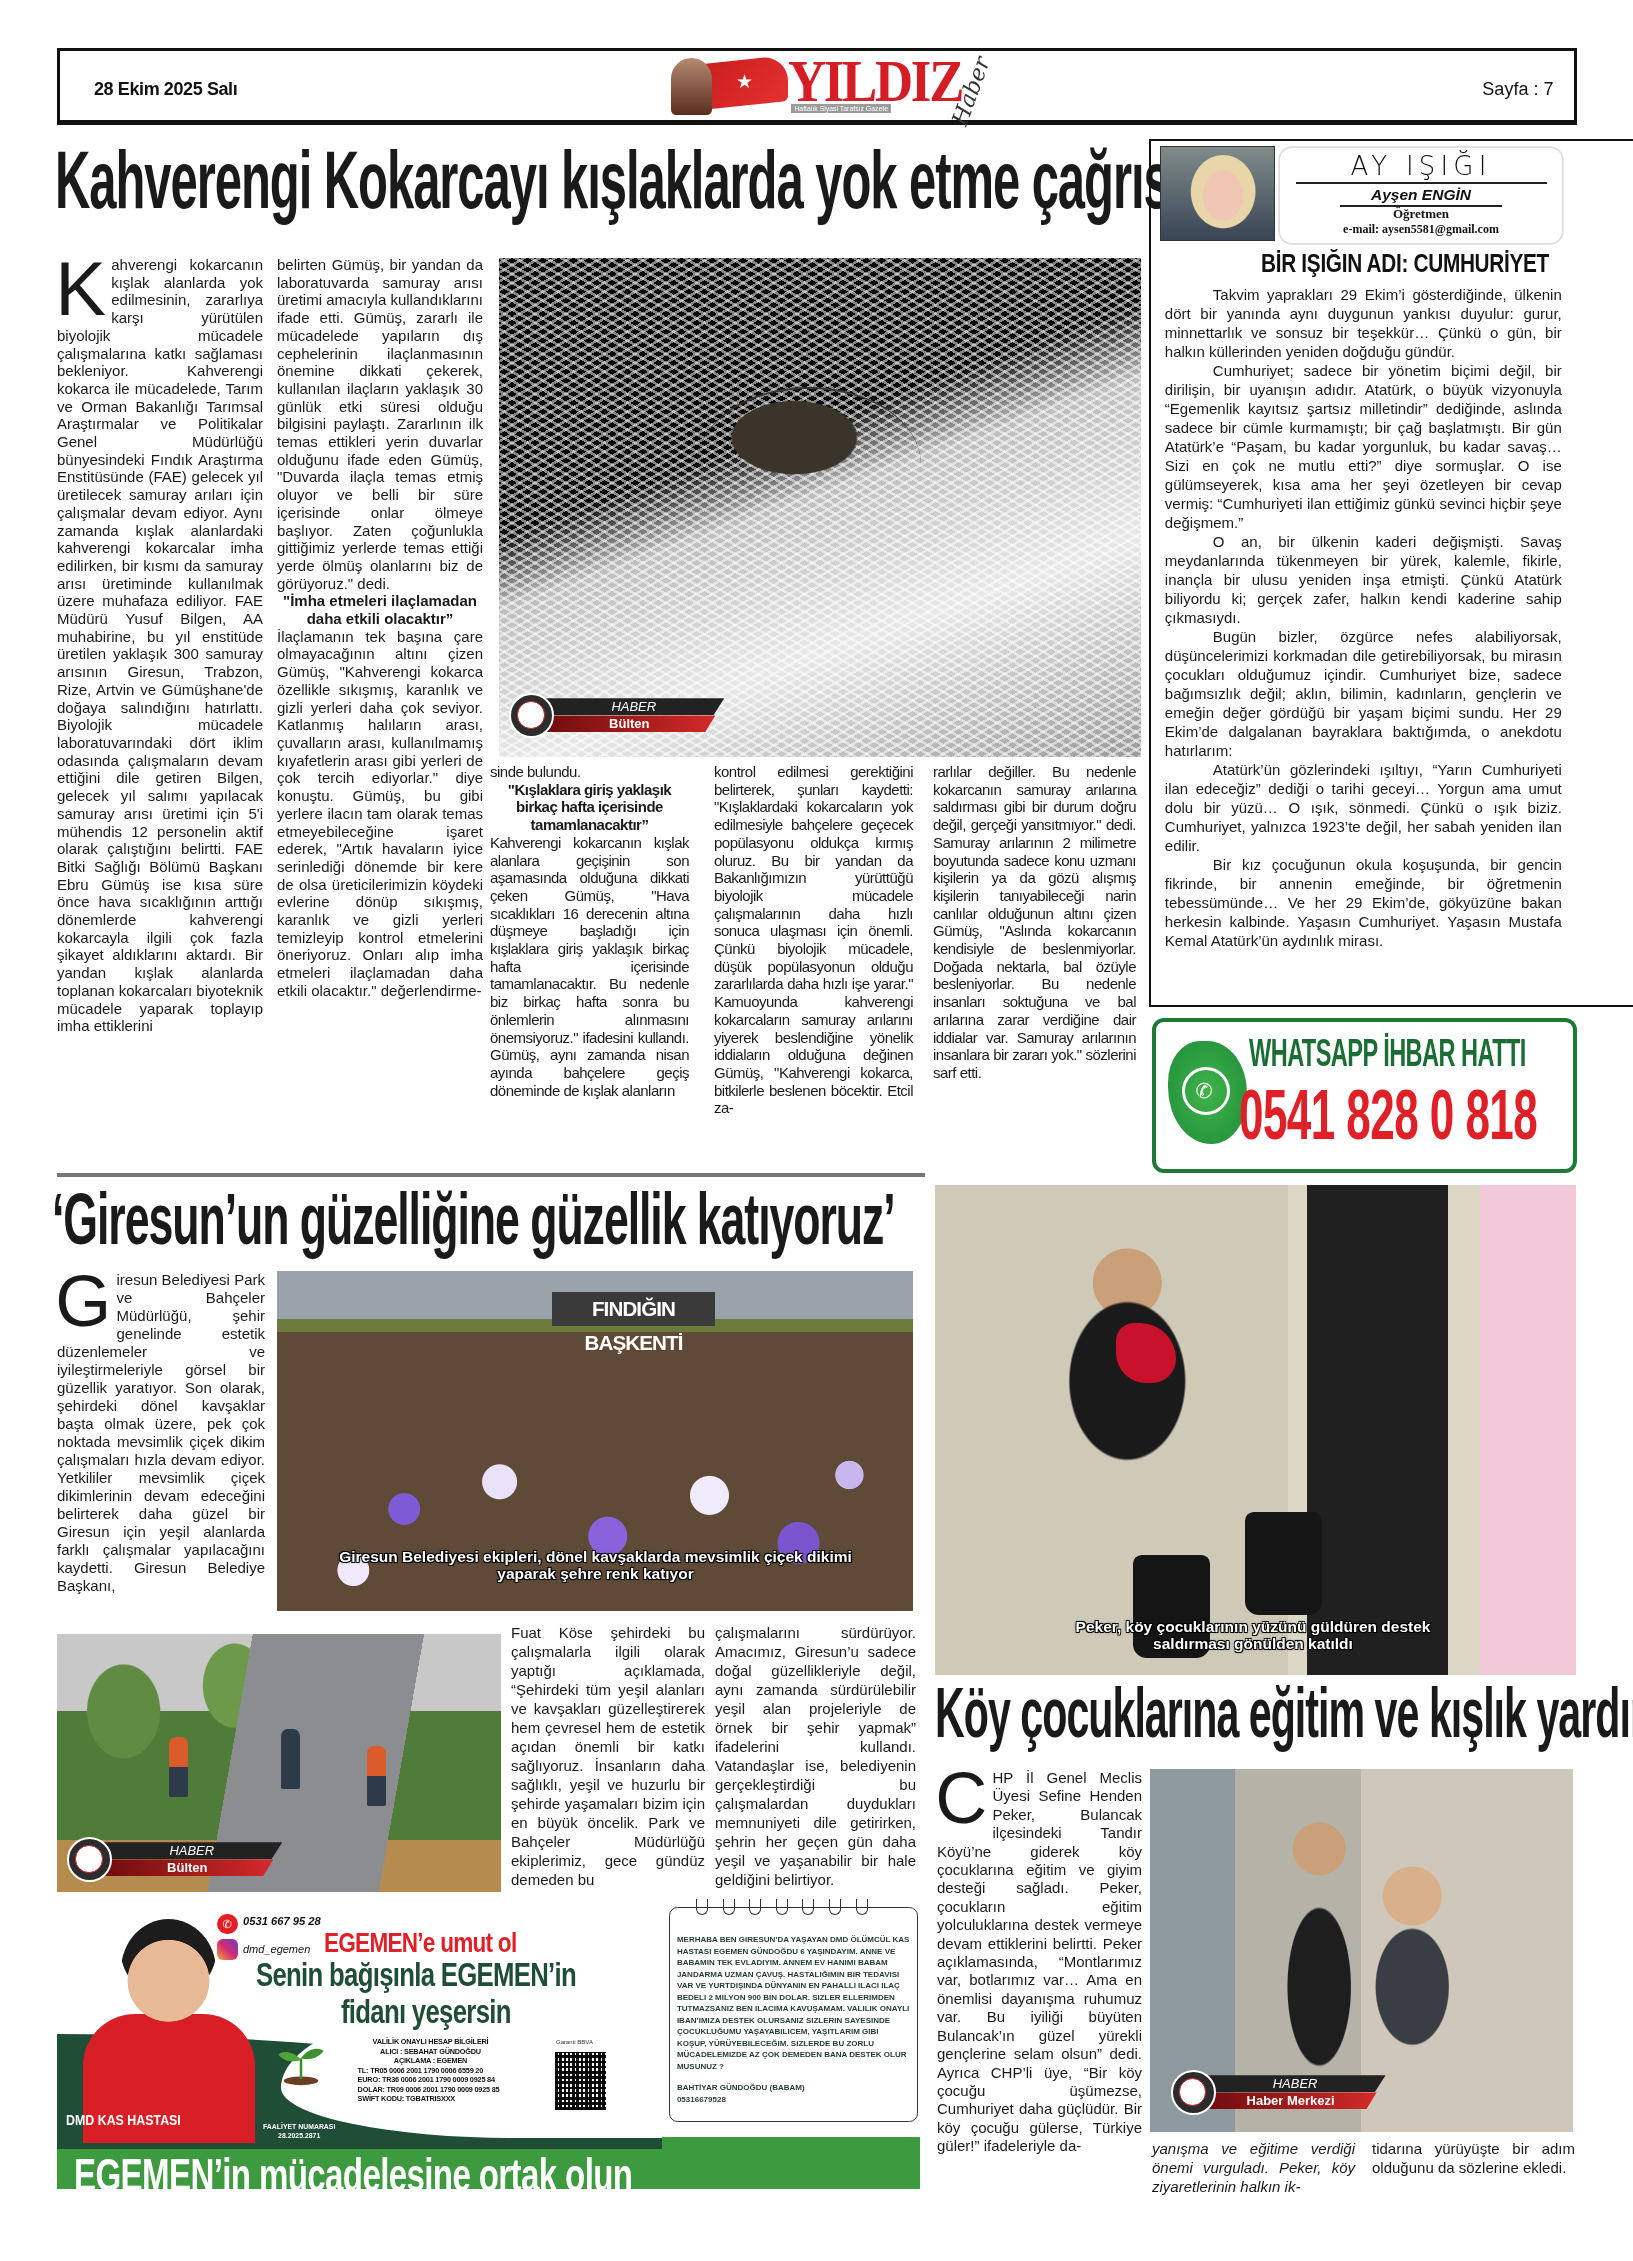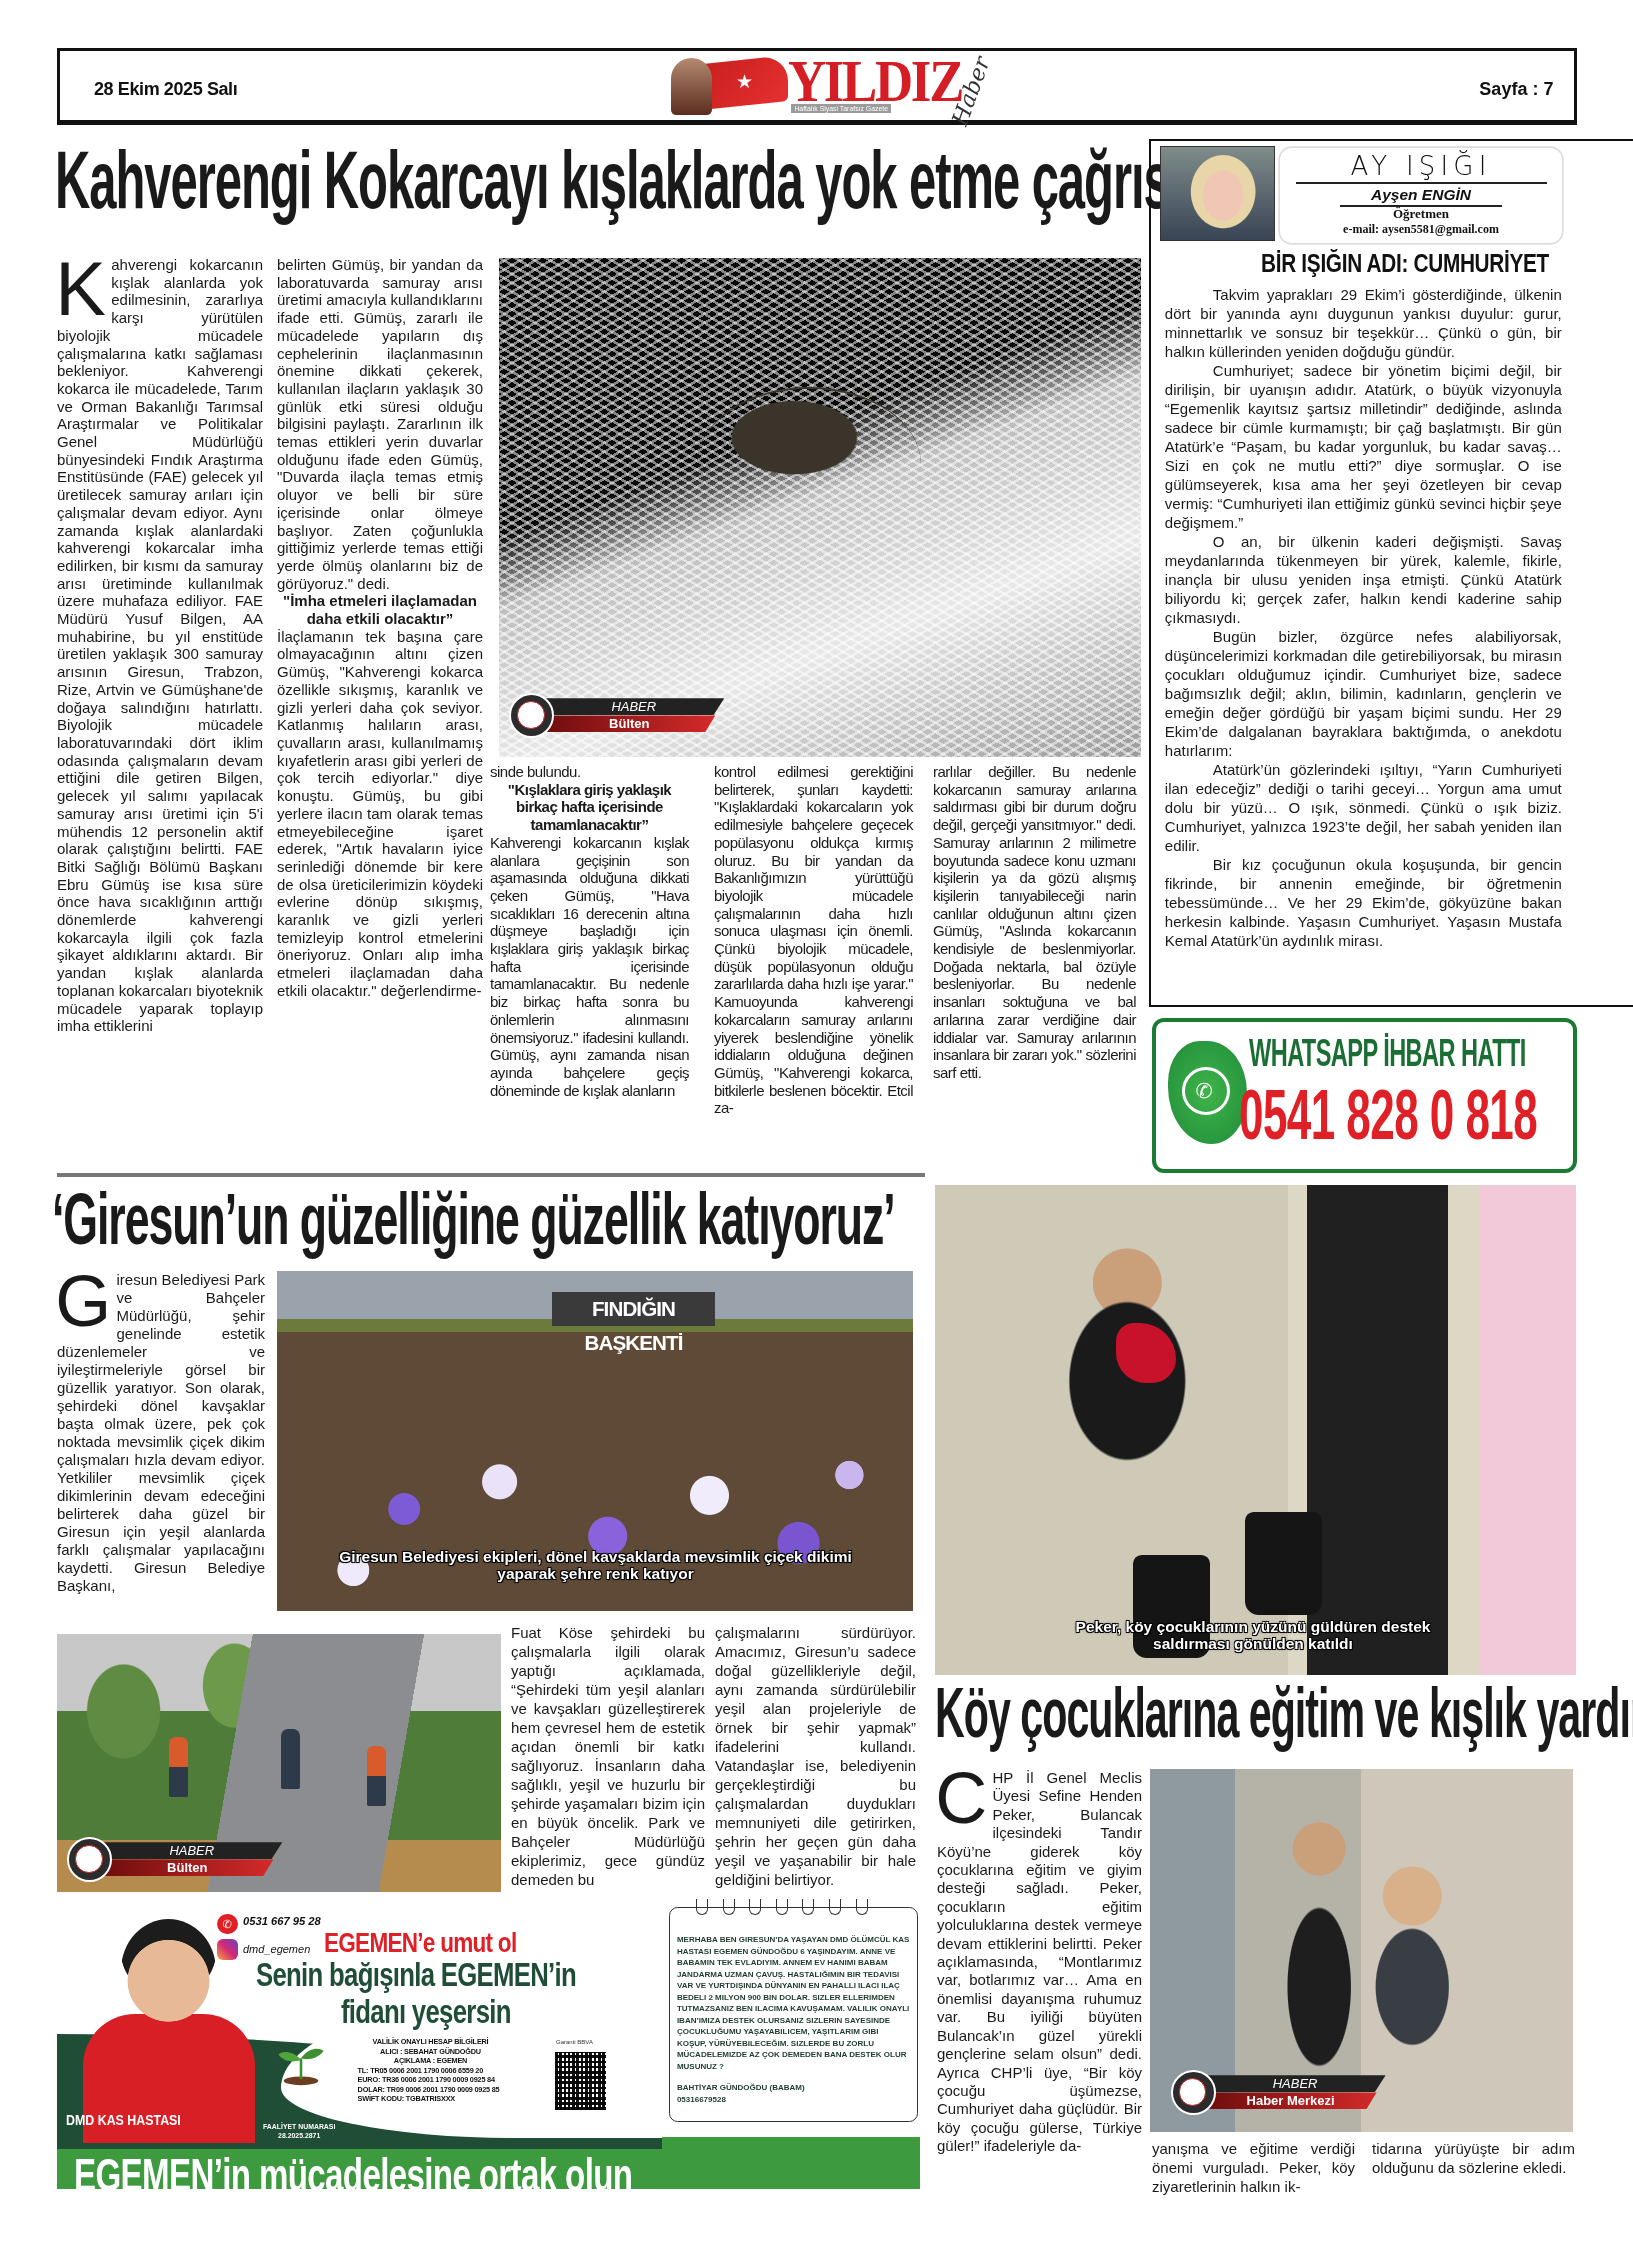--- a/index.html
+++ b/index.html
@@ -3,21 +3,21 @@
 <meta charset="utf-8">
 <style>
   * { box-sizing: border-box; margin: 0; padding: 0; }
   html, body { width: 1634px; height: 2261px; background: #ffffff; overflow: hidden; }
   body { position: relative; font-family: "Liberation Sans", sans-serif; color: #111; }
   .abs { position: absolute; }
 
   
   .masthead { left: 57px; top: 48px; width: 1520px; height: 77px; border: 3.4px solid #111; border-bottom-width: 5.2px; background: #fff; }
   .mast-date { left: 34px; top: 27.5px; font-size: 18px; font-weight: bold; letter-spacing: -0.4px; }
-  .mast-page { right: 20.6px; top: 27.5px; font-size: 18px; font-weight: bold; }
+  .mast-page { right: 20.6px; top: 27.5px; font-size: 18px; font-weight: normal; }
   .logo { left: 602px; top: 3.4px; width: 378px; height: 65px; }
   .logo-flag { left: 31px; top: 5.2px; width: 95px; height: 46px; background: linear-gradient(135deg, #c81e1e, #e53030); border-radius: 5.2px 26px 5.2px 20.6px; transform: skewY(-6deg); }
   .logo-bust { left: 8.6px; top: 3.4px; width: 41px; height: 57px; background: linear-gradient(180deg, #b48a70, #5b2d20); border-radius: 20.6px 20.6px 5.2px 5.2px; }
   .logo-star { left: 74px; top: 15.5px; color: #fff; font-size: 19px; }
   .logo-text { left: 126px; top: -3.4px; font-family: "Liberation Serif", serif; font-weight: bold; font-size: 60px; color: #d41d25; letter-spacing: -2.6px; transform: scaleX(0.88); transform-origin: left; line-height: 1; }
   .logo-sub { left: 129px; top: 50px; background: #9b9b9b; color: #fff; font-size: 6.9px; padding: 0.9px 3.4px; }
   .logo-haber { left: 273px; top: 24px; font-family: "DejaVu Serif", serif; font-style: italic; font-size: 22.4px; color: #333; transform: rotate(-70deg); }
 
   
   .headline { font-family: "Liberation Sans", sans-serif; font-weight: bold; color: #1a1a1a; transform-origin: left top; white-space: nowrap; letter-spacing: -1.7px; line-height: 1; }
@@ -284,21 +284,21 @@
 <div class="abs photo child-photo">
   <div class="abs badge" style="left:20.6px; top:301px;">
     <div class="abs badge-top">HABER</div>
     <div class="abs badge-bot">Haber Merkezi</div>
     <div class="abs badge-ring">
         <div class="abs badge-ring-in"></div>
       </div>
   </div>
 </div>
 
-<div class="abs col" style="left:1152px; top:2139px; width:203px; line-height:19px;">
+<div class="abs col" style="left:1152px; top:2139px; width:203px; line-height:19px;font-style:italic;">
   <p>yanışma ve eğitime verdiği önemi vurguladı. Peker, köy ziyaretlerinin halkın ik-</p>
 </div>
 <div class="abs col" style="left:1372px; top:2139px; width:203px; line-height:19px;">
   <p>tidarına yürüyüşte bir adım olduğunu da sözlerine ekledi.</p>
 </div>
 
 <div class="abs ad">
   <div class="abs ad-wave"></div>
   <div class="abs ad-wave2"></div>
   <div class="abs ad-child">

